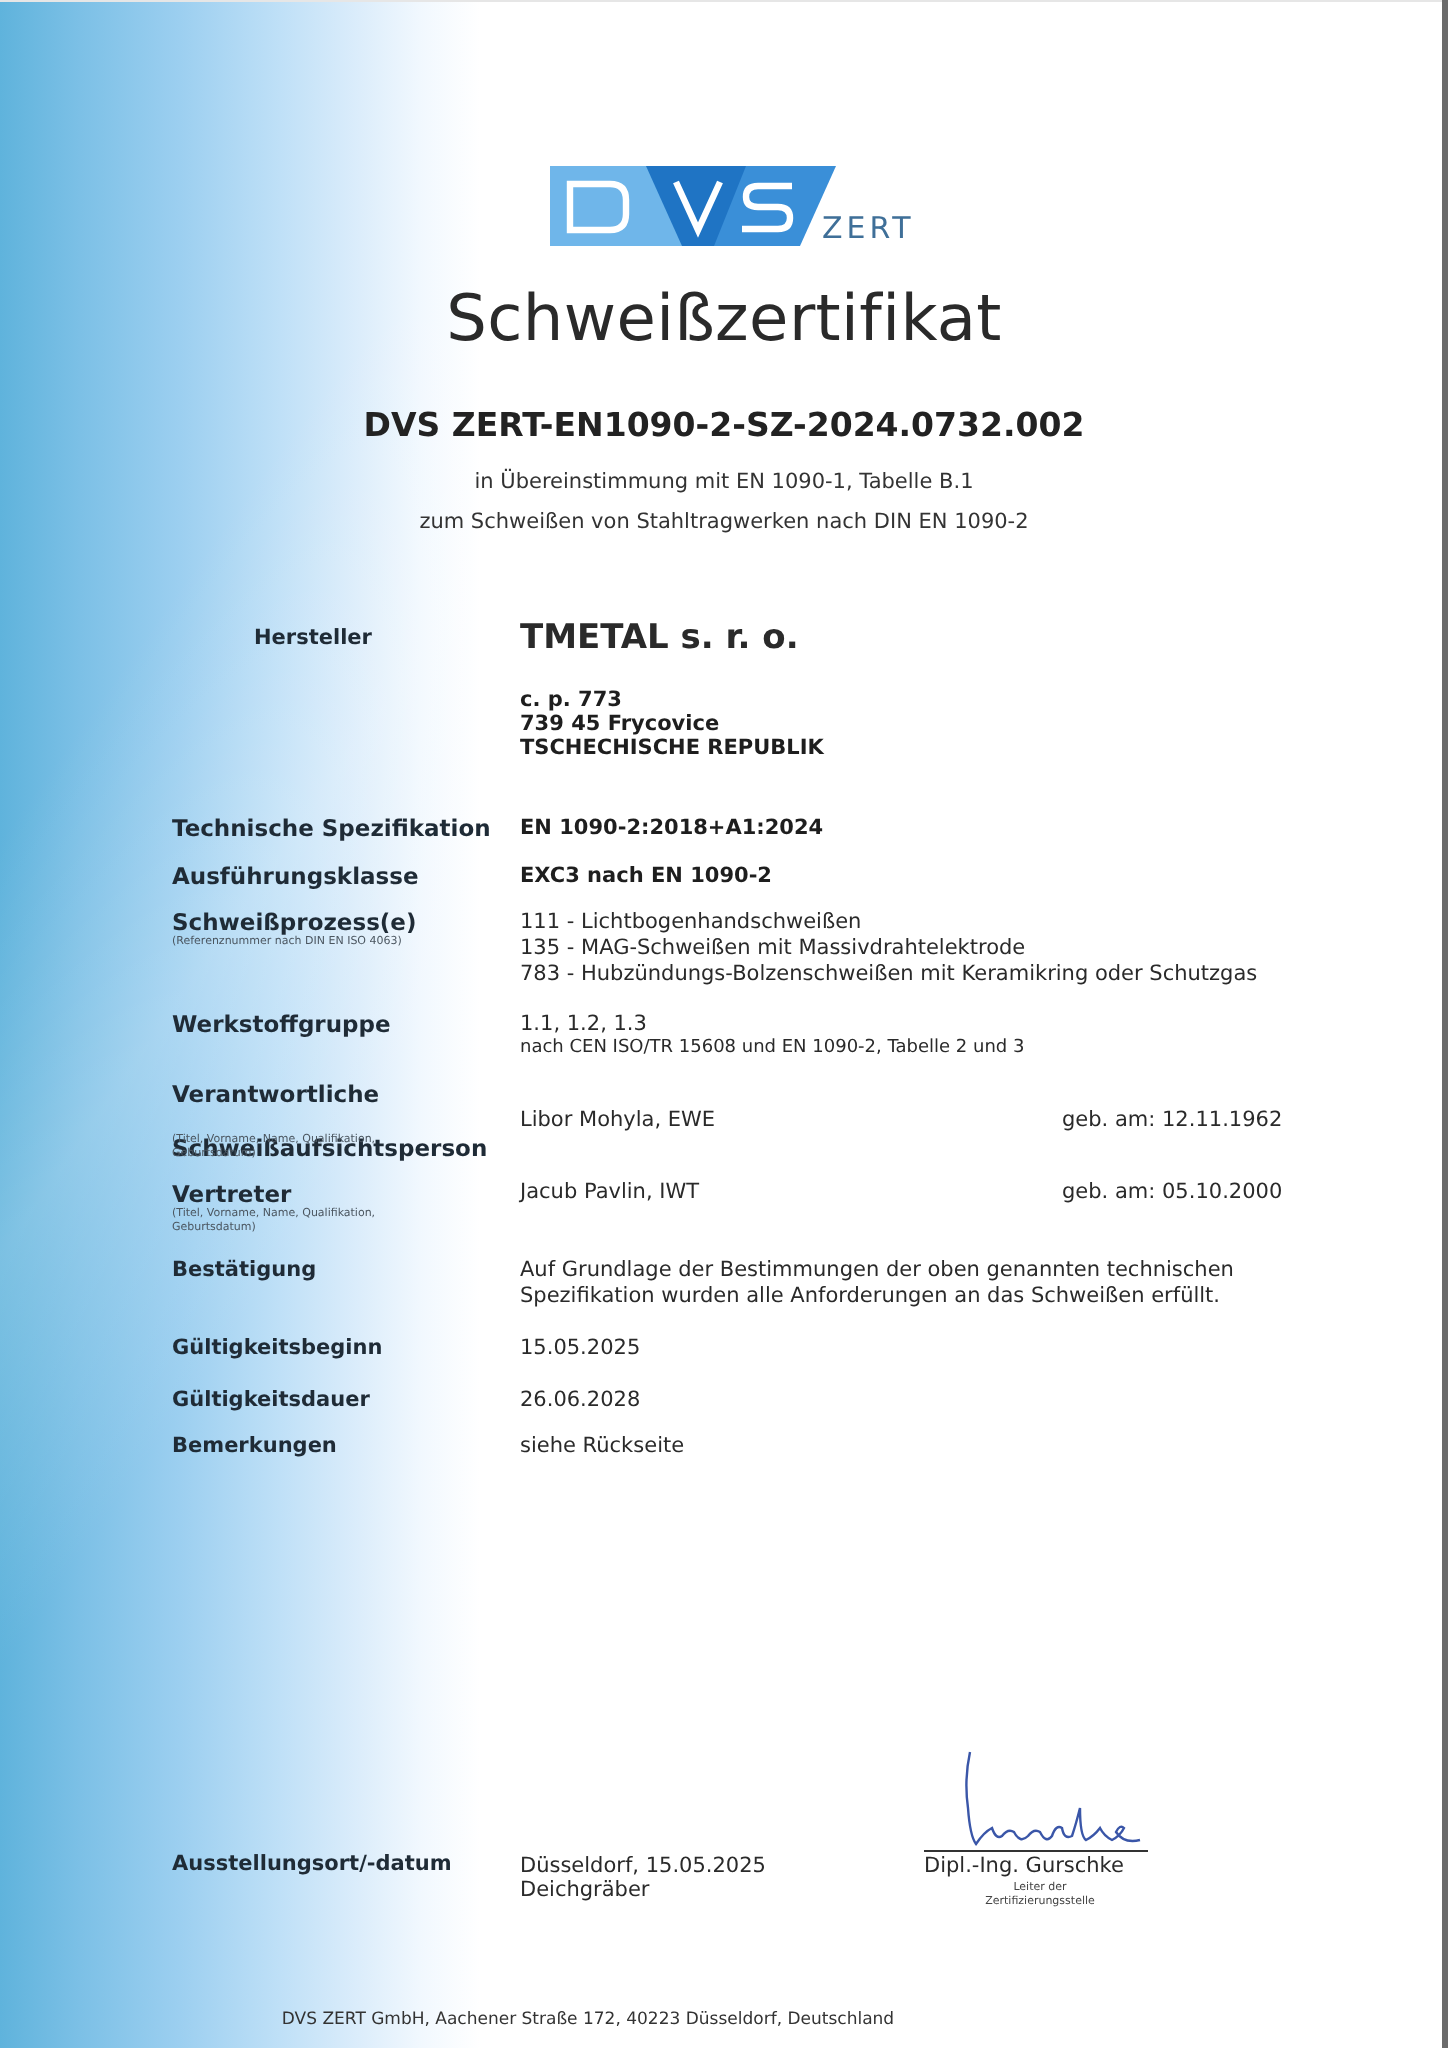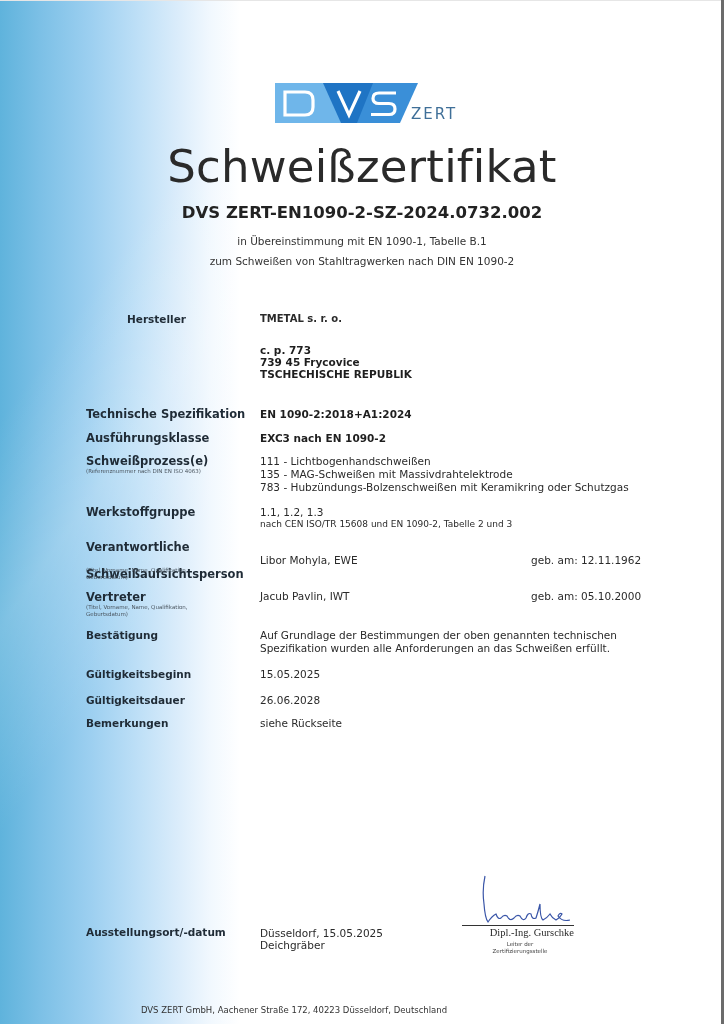--- a/index.html
+++ b/index.html
@@ -32,21 +32,21 @@
   .logo { position: absolute; left: 275px; top: 83px; width: 200px; height: 42px; }
   .logo svg { display: block; }
   .logo-zert {
     position: absolute; left: 136px; top: 22px;
     font-family: "DejaVu Sans", sans-serif; font-size: 15px; letter-spacing: 2px;
     color: #3f6f98;
   }
 
   .title {
     position: absolute; left: 0; width: 724px; top: 140px; text-align: center;
-    font-size: 45px; color: #2a2a2a; font-weight: normal; letter-spacing: 0.2px;
+    font-size: 32px; color: #2a2a2a; font-weight: normal; letter-spacing: 0.2px;
   }
   .cert-no {
     position: absolute; left: 0; width: 724px; top: 203px; text-align: center;
     font-size: 16.5px; font-weight: bold; color: #222;
   }
   .subtitle {
     position: absolute; left: 0; width: 724px; text-align: center;
     font-size: 10.5px; color: #333;
   }
 
@@ -54,30 +54,30 @@
     position: absolute; left: 86px; font-size: 10.5px; font-weight: bold; color: #1f2b36;
   }
   .label.big { font-size: 11.5px; }
   .label-note {
     position: absolute; left: 86px; font-size: 5.5px; color: #4b5660; line-height: 7px;
   }
   .val {
     position: absolute; left: 260px; font-size: 10.5px; color: #2a2a2a; line-height: 12px;
   }
   .val.bold { font-weight: bold; color: #1e1e1e; }
-  .val.company { font-size: 10px; font-weight: bold; }
+  .val.company { font-size: 17px; font-weight: bold; }
   .birth {
     position: absolute; left: 531px; font-size: 10.5px; color: #2a2a2a;
   }
 
   .sig-svg { position: absolute; left: 470px; top: 870px; }
   .sig-line { position: absolute; left: 462px; top: 925px; width: 112px; height: 1px; background: #333; }
   .sig-name {
-    position: absolute; left: 462px; width: 112px; top: 927px; text-align: right;
-    font-size: 10.5px; color: #2a2a2a; font-family: Liberation Serif, serif;
+    position: absolute; left: 462px; width: 112px; top: 927px; text-align: left;
+    font-size: 10.5px; color: #2a2a2a;
   }
   .sig-role {
     position: absolute; left: 440px; width: 160px; text-align: center;
     font-size: 5.5px; color: #444; line-height: 7px;
   }
   .footer {
     position: absolute; left: 0; width: 588px; top: 1005px; text-align: center;
     font-size: 8.5px; color: #333;
   }
 </style>

